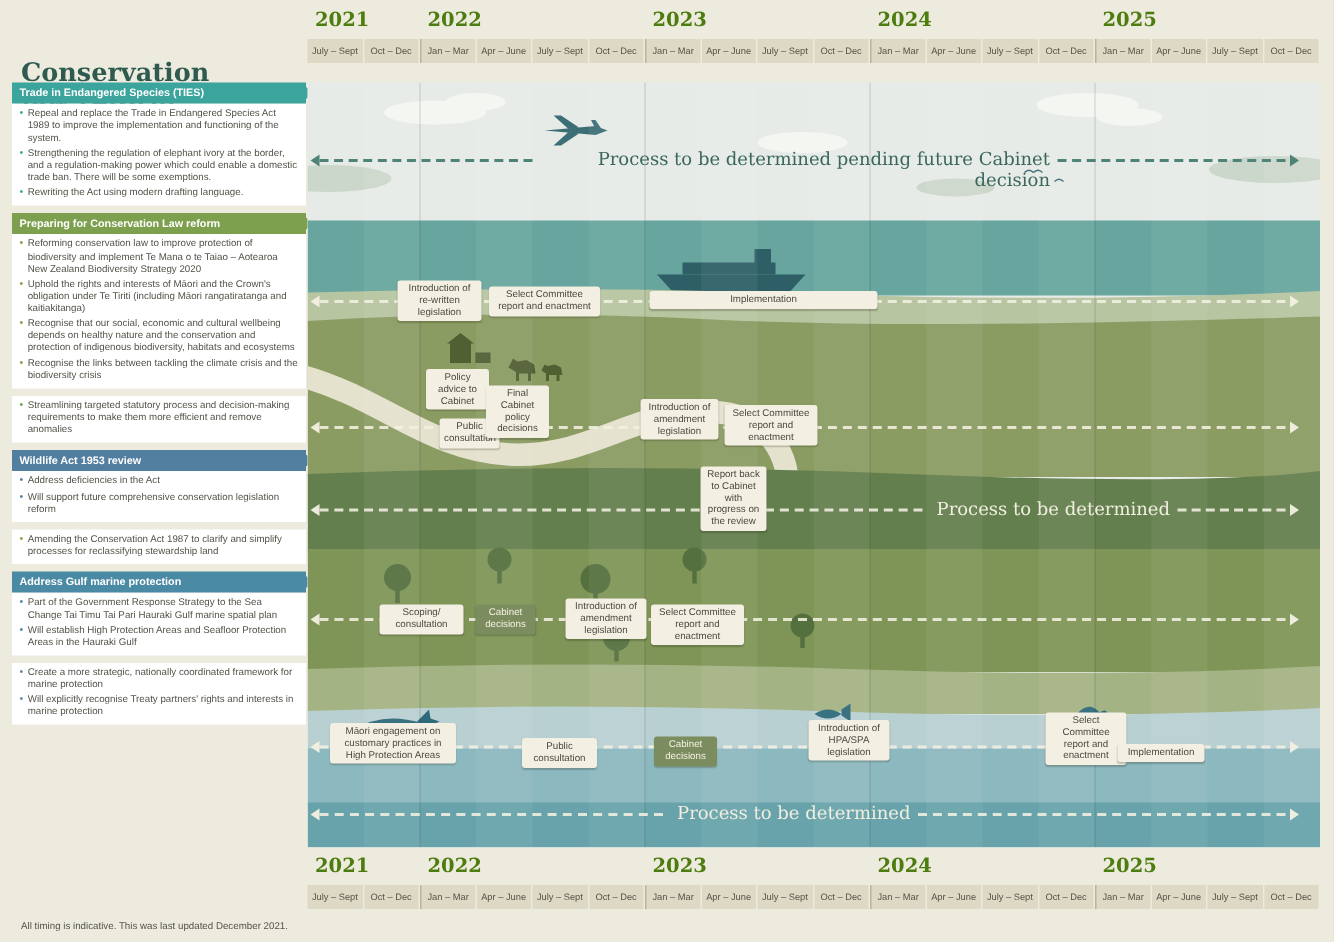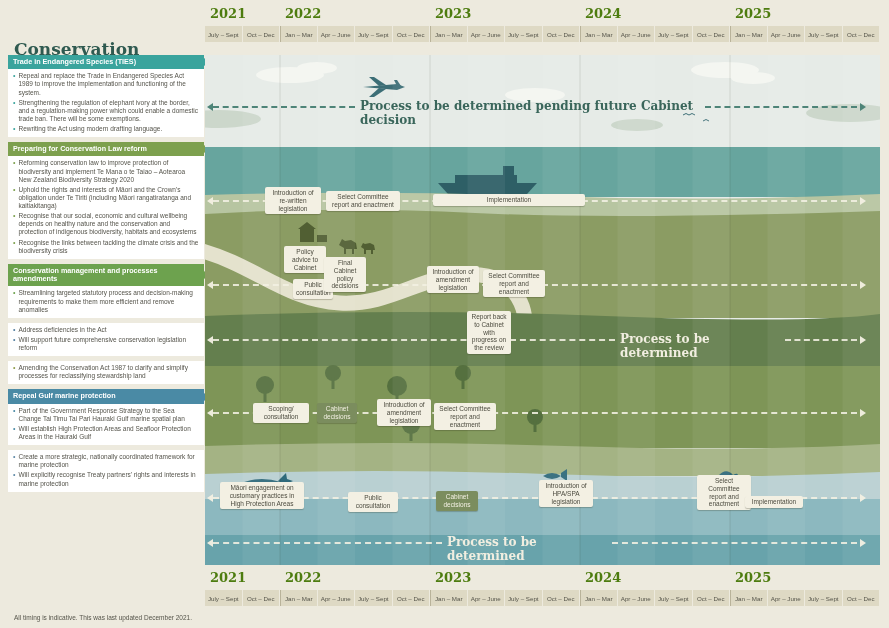--- a/index.html
+++ b/index.html
@@ -38,21 +38,21 @@
   .dash.teal { border-top-color: #4e8478; }
   .ah { position: absolute; top: -4px; width: 0; height: 0; border-top: 4px solid transparent; border-bottom: 4px solid transparent; }
   .ah.r { border-left: 6px solid rgba(243,240,227,0.95); }
   .ah.l { border-right: 6px solid rgba(243,240,227,0.95); }
   .ah.teal.r { border-left-color: #4e8478; }
   .ah.teal.l { border-right-color: #4e8478; }
 
   .pbox { position: absolute; background: #f3f0e3; border-radius: 2px; padding: 2px 3px; font-size: 6.5px; line-height: 1.2; color: #4c4b3f; text-align: center; box-shadow: 0 1px 1px rgba(40,40,20,0.25); }
   .pbox.dark { background: #7b8d5e; color: #f3f0e3; }
 
-  .note { position: absolute; top: -8px; font-family: "DejaVu Serif", serif; font-weight: 700; text-align: left; }
+  .note { position: absolute; top: -8px; font-family: "DejaVu Serif", serif; font-weight: 400; text-align: right; }
   .note.dark { color: #3a665b; font-size: 12px; }
   .note.light { color: #f1eee0; font-size: 12px; }
 
   .footer { position: absolute; left: 14px; top: 614px; font-size: 6.5px; color: #55544a; }
 </style>
 </head>
 <body>
 
 <div class="page">
 
@@ -126,30 +126,30 @@
             <span>Recognise that our social, economic and cultural wellbeing depends on healthy nature and the conservation and protection of indigenous biodiversity, habitats and ecosystems</span>
           </div>
         <div class="bullet">
             <span class="dot">•</span>
             <span>Recognise the links between tackling the climate crisis and the biodiversity crisis</span>
           </div>
       </div>
     </div>
 
     <div class="sec s2">
-      <div class="sec-header">Conservation management and processes amendments</div>
       <div class="sec-body">
         <div class="bullet">
             <span class="dot">•</span>
             <span>Streamlining targeted statutory process and decision-making requirements to make them more efficient and remove anomalies</span>
           </div>
       </div>
     </div>
 
     <div class="sec s3">
+      <div class="sec-header">Wildlife Act 1953 review</div>
       <div class="sec-body">
         <div class="bullet">
             <span class="dot">•</span>
             <span>Address deficiencies in the Act</span>
           </div>
         <div class="bullet">
             <span class="dot">•</span>
             <span>Will support future comprehensive conservation legislation reform</span>
           </div>
       </div>
@@ -158,21 +158,21 @@
     <div class="sec s4">
       <div class="sec-body">
         <div class="bullet">
             <span class="dot">•</span>
             <span>Amending the Conservation Act 1987 to clarify and simplify processes for reclassifying stewardship land</span>
           </div>
       </div>
     </div>
 
     <div class="sec s5">
-      <div class="sec-header">Repeal Gulf marine protection</div>
+      <div class="sec-header">Address Gulf marine protection</div>
       <div class="sec-body">
         <div class="bullet">
             <span class="dot">•</span>
             <span>Part of the Government Response Strategy to the Sea Change Tai Timu Tai Pari Hauraki Gulf marine spatial plan</span>
           </div>
         <div class="bullet">
             <span class="dot">•</span>
             <span>Will establish High Protection Areas and Seafloor Protection Areas in the Hauraki Gulf</span>
           </div>
       </div>

